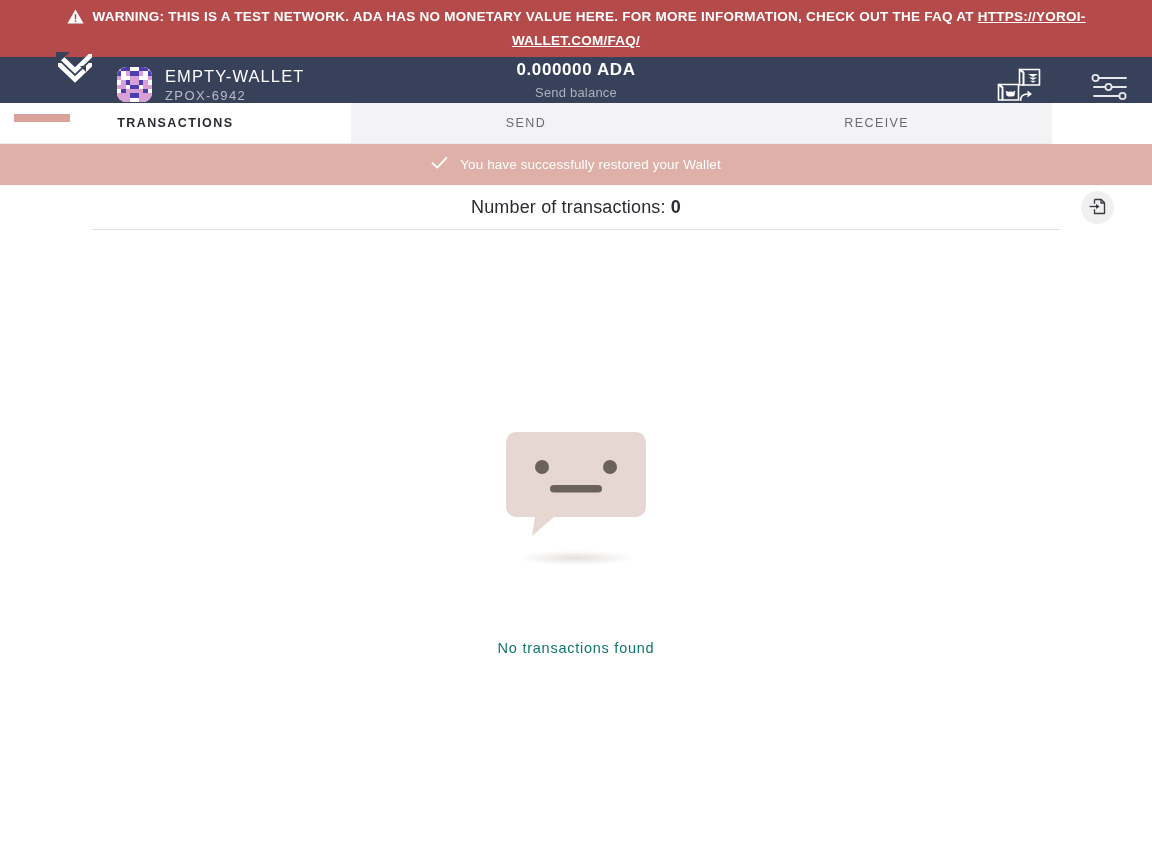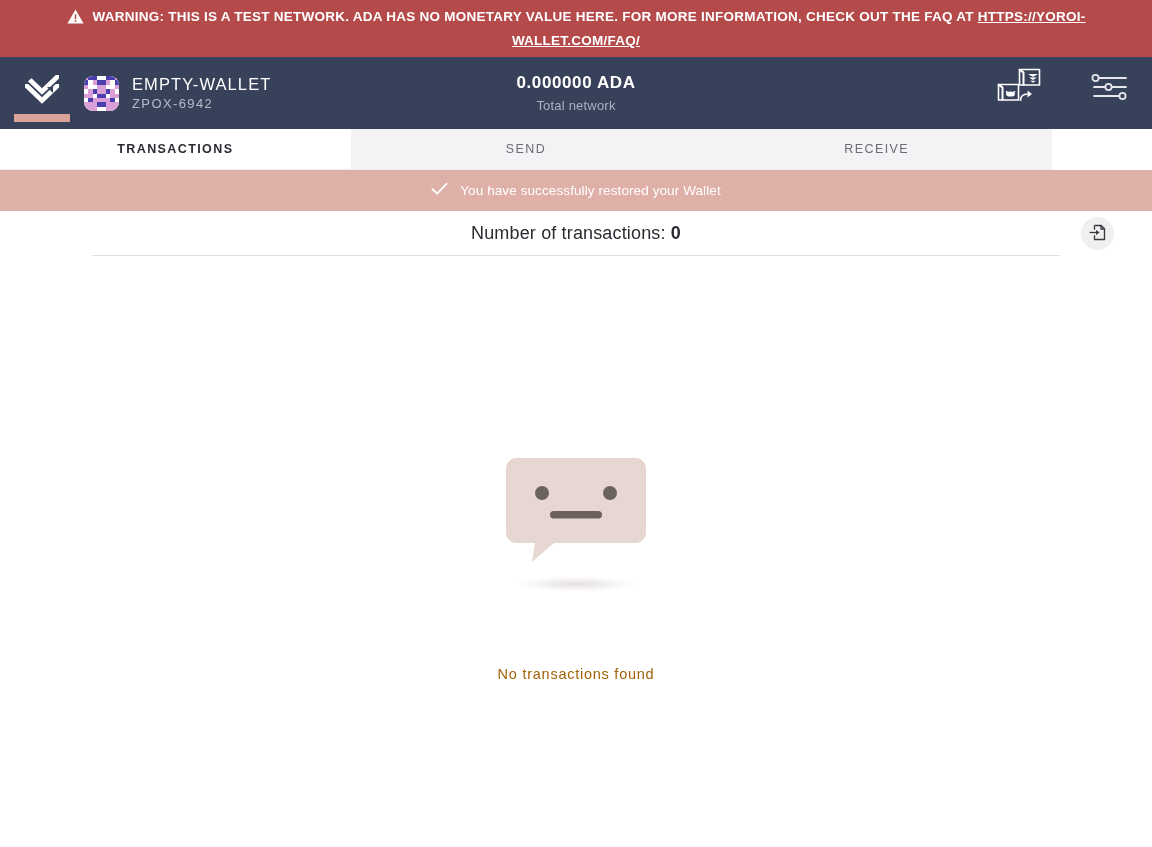--- a/index.html
+++ b/index.html
@@ -40,24 +40,25 @@
   .warning-link {
     color: #ffffff;
     text-decoration: underline;
     font-weight: bold;
   }
 
   
   .navbar {
     position: relative;
     width: 1152px;
-    height: 72px;
+    height: 46px;
     background: #38415a;
     display: flex;
-    align-items: center;
+    align-items: flex-end;
+    padding-left: 33px;
   }
   .logo-slot {
     width: 84px;
     height: 62px;
     display: flex;
     align-items: center;
     justify-content: center;
     flex: 0 0 84px;
   }
   .accent-bar {
@@ -228,21 +229,21 @@
   }
   .empty-state {
     display: flex;
     flex-direction: column;
     align-items: center;
     justify-content: flex-start;
     padding-top: 196px;
   }
   .empty-text {
     margin-top: 62px;
-    color: #a16207;
+    color: #0f766e;
     font-size: 14.5px;
     letter-spacing: 0.75px;
   }
 </style>
 </head>
 <body>
 
 <div class="warning-banner">
   <div class="warning-inner">
     <span class="warn-tri">
@@ -326,21 +327,21 @@
       </svg>
     </span>
     <span class="wallet-names">
       <span class="wallet-name">Empty-wallet</span>
       <span class="wallet-plate">ZPOX-6942</span>
     </span>
   </div>
 
   <div class="balance-block">
     <span class="balance-amount">0.000000 ADA</span>
-    <span class="balance-label">Total network</span>
+    <span class="balance-label">Send balance</span>
   </div>
 
   <div class="nav-actions">
     <button class="nav-icon-btn">
       <span>
         <svg width="52" height="46" viewBox="0 0 52 46" aria-hidden="true">
           <g fill="none" stroke="#ffffff" stroke-width="1.6" stroke-linejoin="round">
             <path d="M25.5 5.5 L45.5 5.5 L45.5 21 L29.5 21 L29.5 8.5 Z"></path>
             <path d="M25.5 5.5 L29.5 8.5 L29.5 21 L25.5 21 Z"></path>
             <path d="M4.5 20.5 L24.5 20.5 L24.5 36 L8.5 36 L8.5 23.5 Z"></path>

